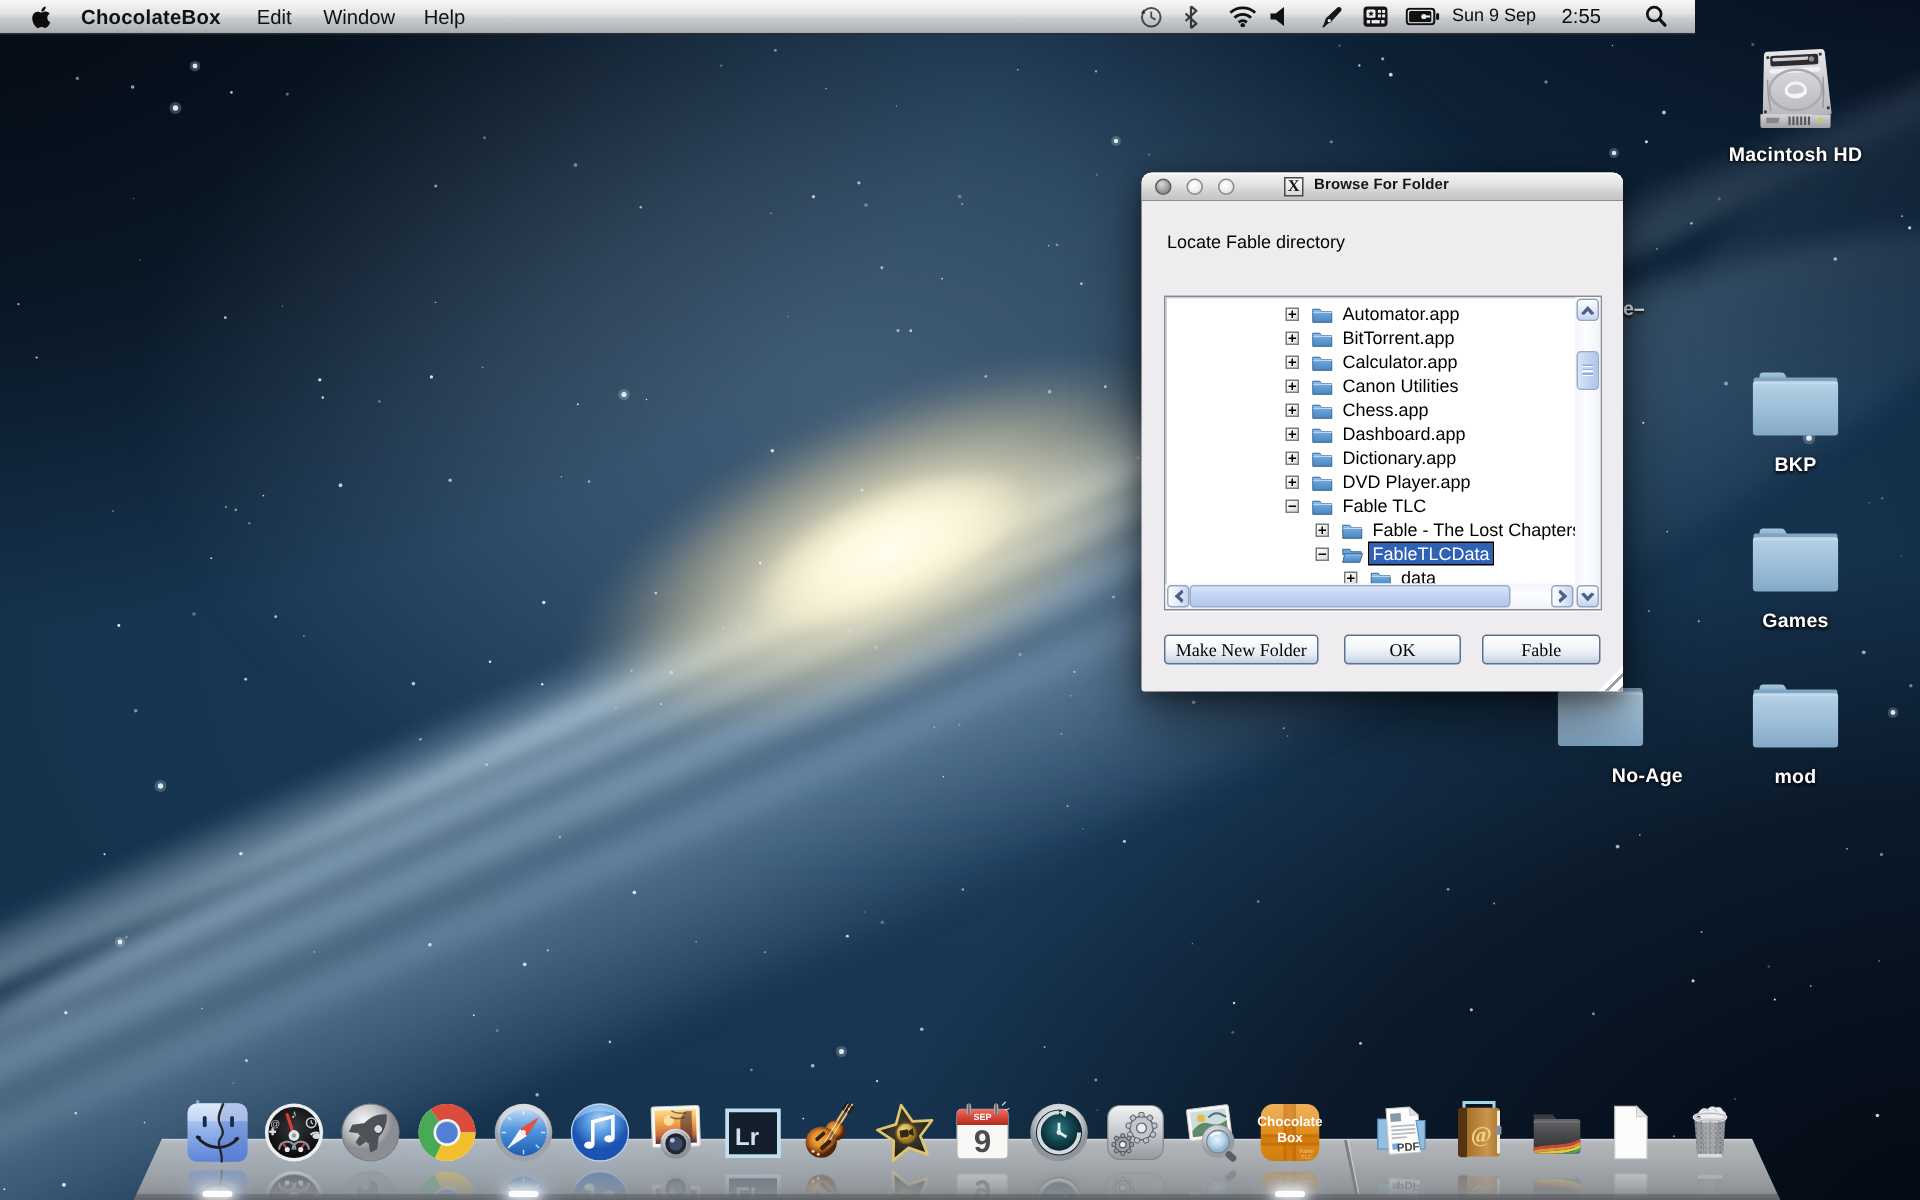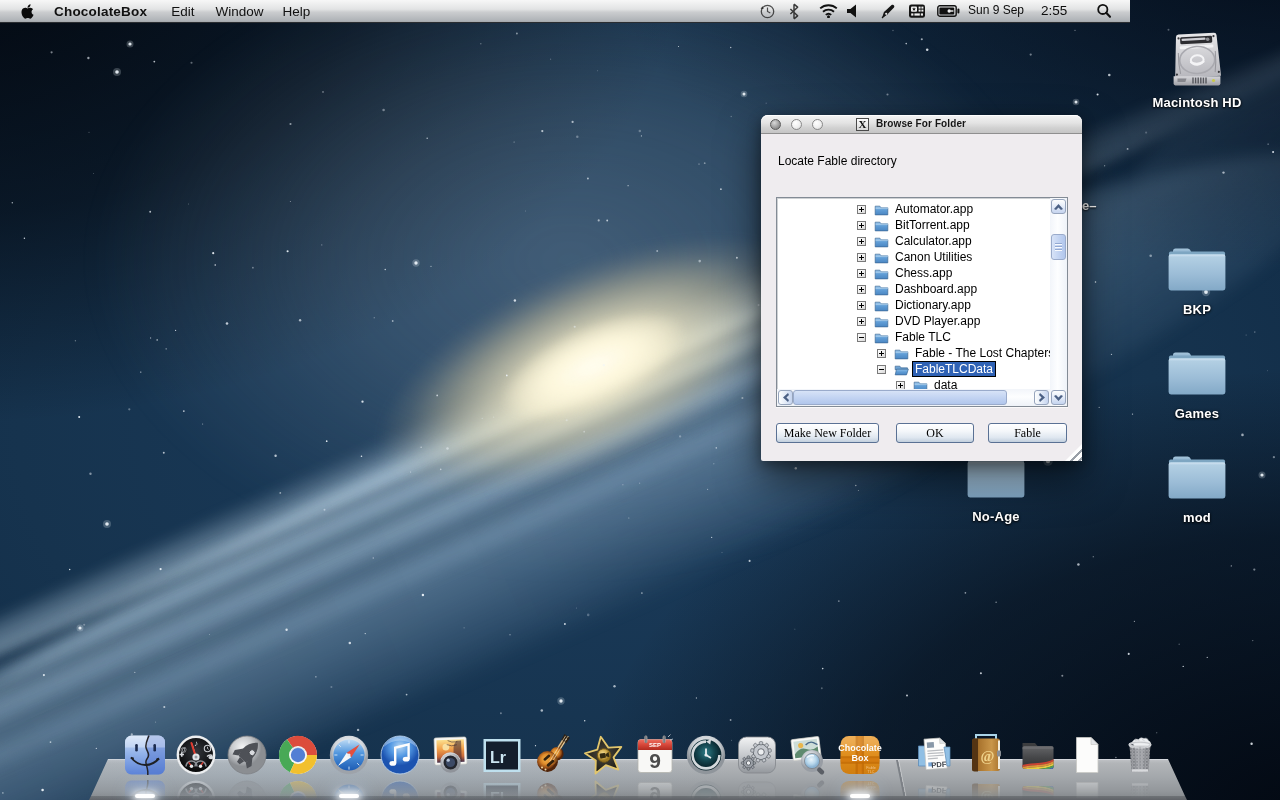--- a/index.html
+++ b/index.html
@@ -505,21 +505,21 @@
         <use href="#sym-desk-folder"></use>
       </svg>
     <div class="dlabel" style="margin-top:11px">Games</div>
   </div>
   <div class="dicon" style="left:1142px;top:451px;">
     <svg class="ig" width="58" height="48" viewBox="0 0 58 48">
         <use href="#sym-desk-folder"></use>
       </svg>
     <div class="dlabel" style="margin-top:11px">mod</div>
   </div>
-  <div class="dicon" style="left:941px;top:450px;z-index:2;">
+  <div class="dicon" style="left:1012px;top:450px;z-index:2;text-align:right;">
     <svg class="ig" width="58" height="48" viewBox="0 0 58 48">
         <use href="#sym-desk-folder"></use>
       </svg>
     <div class="dlabel" style="margin-top:11px">No-Age</div>
   </div>
   <div class="dlabel-frag" style="left:1082px;top:198px;">e–</div>
 
   <div class="dlg">
     <div class="dlg-title">
       <span class="tl-btn tl-b1"></span>

